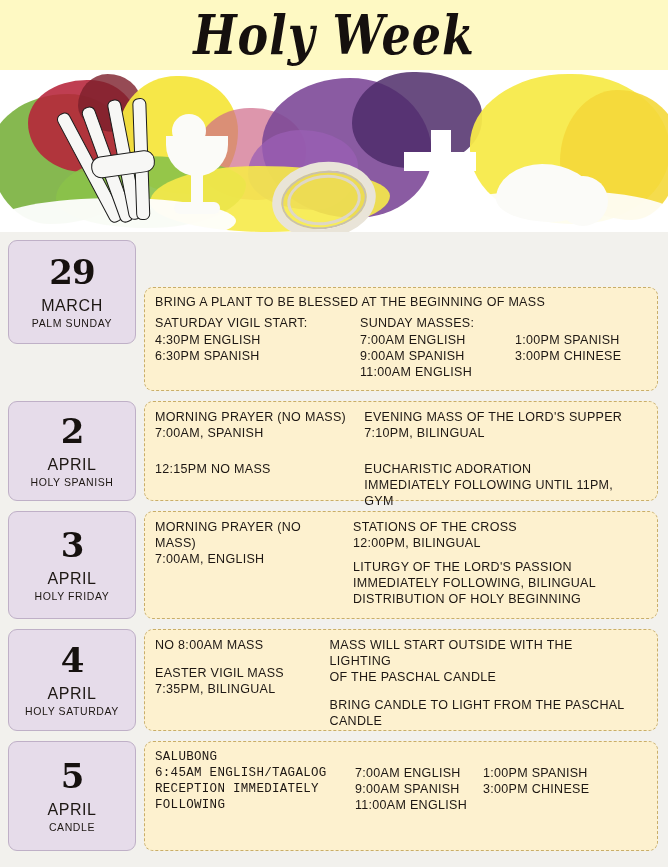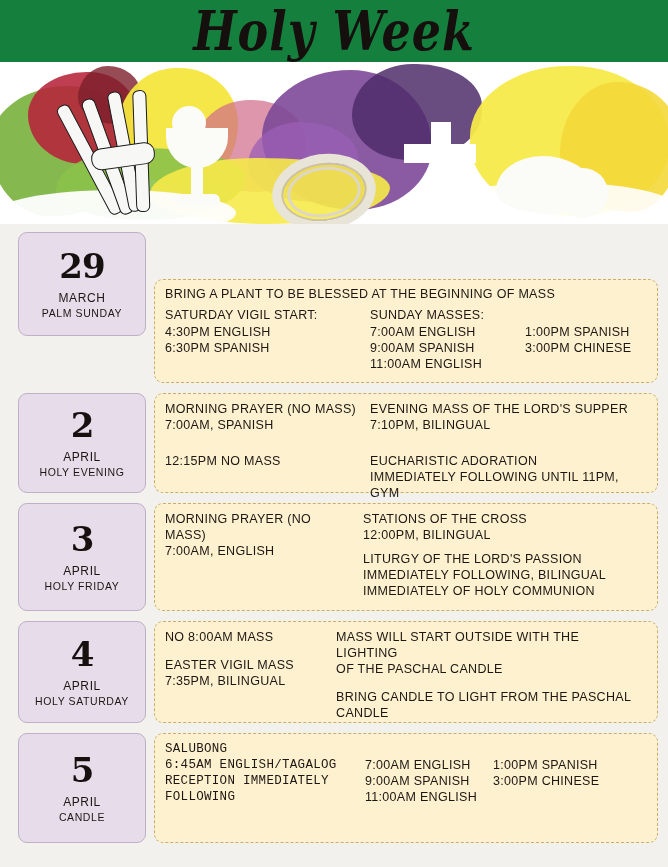--- a/index.html
+++ b/index.html
@@ -10,25 +10,25 @@
     width: 668px;
     height: 867px;
     background: #f2f1ed;
     font-family: "Liberation Sans", sans-serif;
     overflow: hidden;
     position: relative;
   }
 
   
   .title-wrap {
-    height: 62px;
+    height: 70px;
     display: flex;
     align-items: center;
     justify-content: center;
-    background: #15803d;
+    background: #fef9c3;
   }
   .title {
     font-family: "DejaVu Serif", serif;
     font-style: italic;
     font-weight: 700;
     font-size: 46px;
     letter-spacing: 1px;
     color: #15100e;
     transform: scaleY(1.18);
   }
@@ -134,21 +134,21 @@
     position: absolute; left: 0; top: 10px; width: 96px; height: 58px; background: #fbfbf8;
     border-radius: 48% 52% 42% 58% / 60% 55% 45% 40%;
   }
   .tomb .stone {
     position: absolute; left: 62px; top: 22px; width: 50px; height: 50px; border-radius: 50%;
     background: #fbfbf8;
   }
 
   
   .rows {
-    padding: 8px 10px 0 18px;
+    padding: 8px 10px 0 8px;
     display: flex;
     flex-direction: column;
     gap: 10px;
     justify-content: space-between;
   }
   .row {
     display: flex;
     gap: 8px;
     align-items: stretch;
   }
@@ -168,21 +168,21 @@
   .date-num {
     font-family: "DejaVu Serif", serif;
     font-weight: 700;
     font-size: 34px;
     line-height: 1;
     color: #16110f;
     letter-spacing: -1px;
   }
   .date-month {
     margin-top: 8px;
-    font-size: 12px;
+    font-size: 16px;
     letter-spacing: .6px;
     color: #1d1713;
   }
   .date-day {
     margin-top: 2px;
     font-size: 10.5px;
     letter-spacing: .6px;
     color: #1d1713;
     text-align: center;
   }
@@ -312,21 +312,21 @@
           <div>3:00PM CHINESE</div>
         </div>
       </div>
     </div>
   </div>
 
   <div class="row r2">
     <div class="date-card h-2">
       <div class="date-num">2</div>
       <div class="date-month">APRIL</div>
-      <div class="date-day">HOLY EVENING</div>
+      <div class="date-day">HOLY SPANISH</div>
     </div>
     <div class="detail-card h-2">
       <div class="cols">
         <div class="col c1">
           <div class="blk">
             <div>MORNING PRAYER (NO MASS)</div>
             <div>7:00AM, SPANISH</div>
           </div>
           <div class="spacer"></div>
           <div>12:15PM NO MASS</div>
@@ -355,21 +355,21 @@
         <div class="col c1">
           <div>MORNING PRAYER (NO MASS)</div>
           <div>7:00AM, ENGLISH</div>
         </div>
         <div class="col c2">
           <div>STATIONS OF THE CROSS</div>
           <div>12:00PM, BILINGUAL</div>
           <div style="height:8px"></div>
           <div>LITURGY OF THE LORD'S PASSION</div>
           <div>IMMEDIATELY FOLLOWING, BILINGUAL</div>
-          <div>IMMEDIATELY OF HOLY COMMUNION</div>
+          <div>DISTRIBUTION OF HOLY BEGINNING</div>
         </div>
       </div>
     </div>
   </div>
 
   <div class="row r4">
     <div class="date-card h-4">
       <div class="date-num">4</div>
       <div class="date-month">APRIL</div>
       <div class="date-day">HOLY SATURDAY</div>

